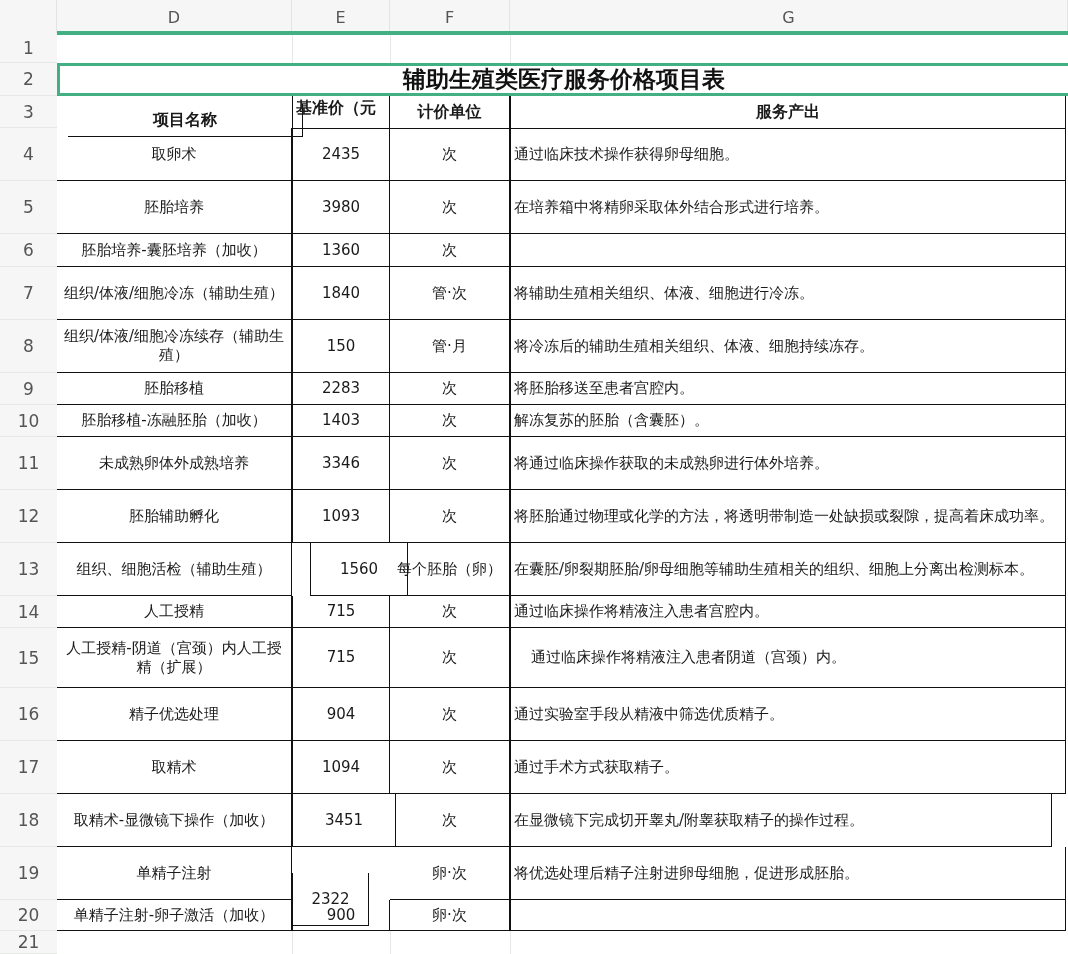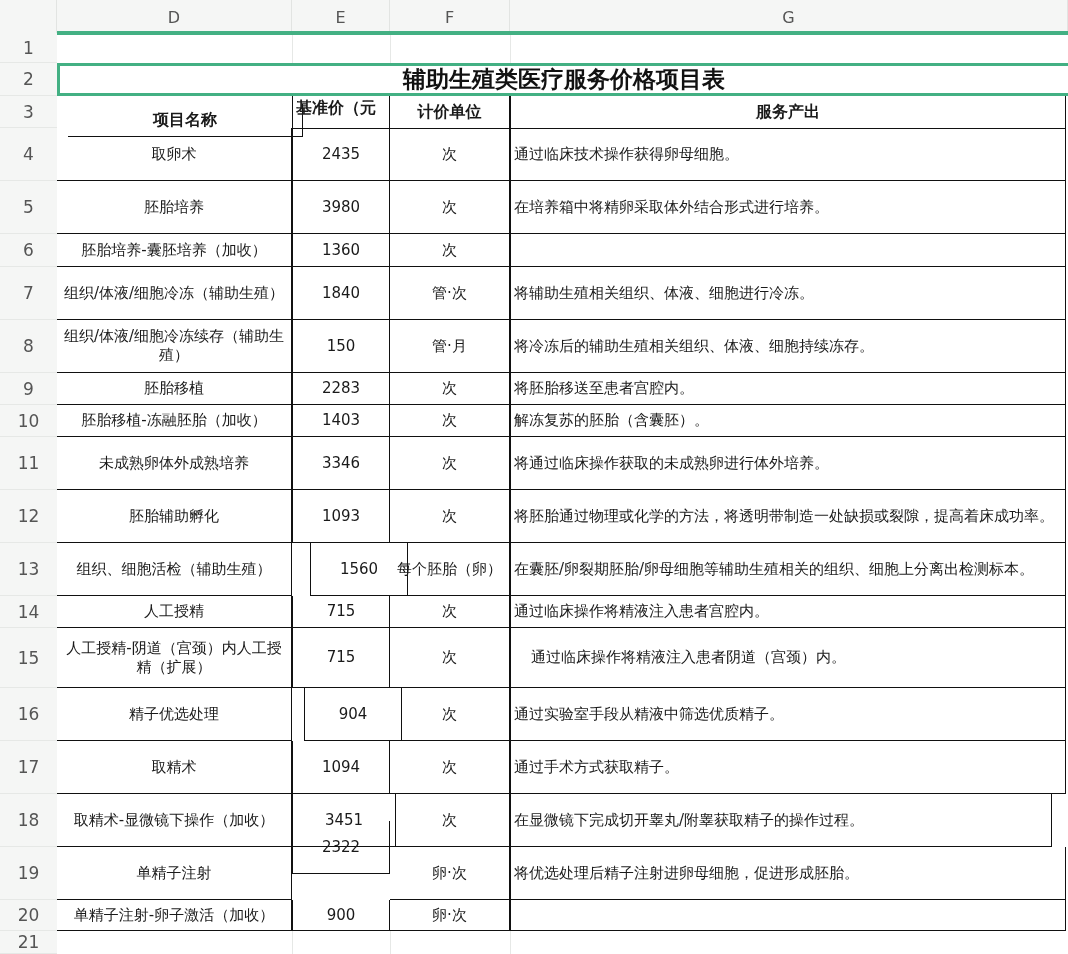--- a/index.html
+++ b/index.html
@@ -147,39 +147,39 @@
         <div class="cell bordered l" style="left:510px;top:596px;width:556px;height:32px;border-left:1.5px solid #111;">通过临床操作将精液注入患者宫腔内。</div>
       </div>
       <div>
         <div class="cell bordered c" style="left:57px;top:628px;width:235px;height:60px;padding:0 2px;justify-content:center;">人工授精-阴道（宫颈）内人工授精（扩展）</div>
         <div class="cell bordered c" style="left:292px;top:628px;width:98px;height:60px;border-left:1.5px solid #111;">715</div>
         <div class="cell bordered c" style="left:390px;top:628px;width:120px;height:60px;">次</div>
         <div class="cell bordered l" style="left:510px;top:628px;width:556px;height:60px;border-left:1.5px solid #111;padding-left:20px;">通过临床操作将精液注入患者阴道（宫颈）内。</div>
       </div>
       <div>
         <div class="cell bordered c" style="left:57px;top:688px;width:235px;height:53px;padding:0 2px;justify-content:center;">精子优选处理</div>
-        <div class="cell bordered c" style="left:292px;top:688px;width:98px;height:53px;border-left:1.5px solid #111;margin-left:12px;">904</div>
+        <div class="cell bordered c" style="left:292px;top:688px;width:98px;height:53px;border-left:1.5px solid #111;">904</div>
         <div class="cell bordered c" style="left:390px;top:688px;width:120px;height:53px;">次</div>
         <div class="cell bordered l" style="left:510px;top:688px;width:556px;height:53px;border-left:1.5px solid #111;">通过实验室手段从精液中筛选优质精子。</div>
       </div>
       <div>
         <div class="cell bordered c" style="left:57px;top:741px;width:235px;height:53px;padding:0 2px;justify-content:center;">取精术</div>
         <div class="cell bordered c" style="left:292px;top:741px;width:98px;height:53px;border-left:1.5px solid #111;">1094</div>
         <div class="cell bordered c" style="left:390px;top:741px;width:120px;height:53px;">次</div>
         <div class="cell bordered l" style="left:510px;top:741px;width:556px;height:53px;border-left:1.5px solid #111;">通过手术方式获取精子。</div>
       </div>
       <div>
         <div class="cell bordered c" style="left:57px;top:794px;width:235px;height:53px;padding:0 2px;justify-content:center;">取精术-显微镜下操作（加收）</div>
         <div class="cell bordered c" style="left:292px;top:794px;width:104px;height:53px;border-left:1.5px solid #111;">3451</div>
         <div class="cell bordered c" style="left:390px;top:794px;width:120px;height:53px;">次</div>
         <div class="cell bordered l" style="left:510px;top:794px;width:542px;height:53px;border-left:1.5px solid #111;">在显微镜下完成切开睾丸/附睾获取精子的操作过程。</div>
       </div>
       <div>
         <div class="cell bordered c" style="left:57px;top:847px;width:235px;height:53px;padding:0 2px;justify-content:center;">单精子注射</div>
-        <div class="cell bordered c" style="left:292px;top:821px;width:98px;height:53px;border-left:1.5px solid #111;">2322</div>
+        <div class="cell bordered c" style="left:292px;top:873px;width:77px;height:53px;border-left:1.5px solid #111;">2322</div>
         <div class="cell bordered c" style="left:390px;top:847px;width:120px;height:53px;">卵·次</div>
         <div class="cell bordered l" style="left:510px;top:847px;width:556px;height:53px;border-left:1.5px solid #111;">将优选处理后精子注射进卵母细胞，促进形成胚胎。</div>
       </div>
       <div>
         <div class="cell bordered c" style="left:57px;top:900px;width:235px;height:31px;padding:0 2px;justify-content:center;">单精子注射-卵子激活（加收）</div>
         <div class="cell bordered c" style="left:292px;top:900px;width:98px;height:31px;border-left:1.5px solid #111;">900</div>
         <div class="cell bordered c" style="left:390px;top:900px;width:120px;height:31px;">卵·次</div>
         <div class="cell bordered l" style="left:510px;top:900px;width:556px;height:31px;border-left:1.5px solid #111;"></div>
       </div>
     </div>

